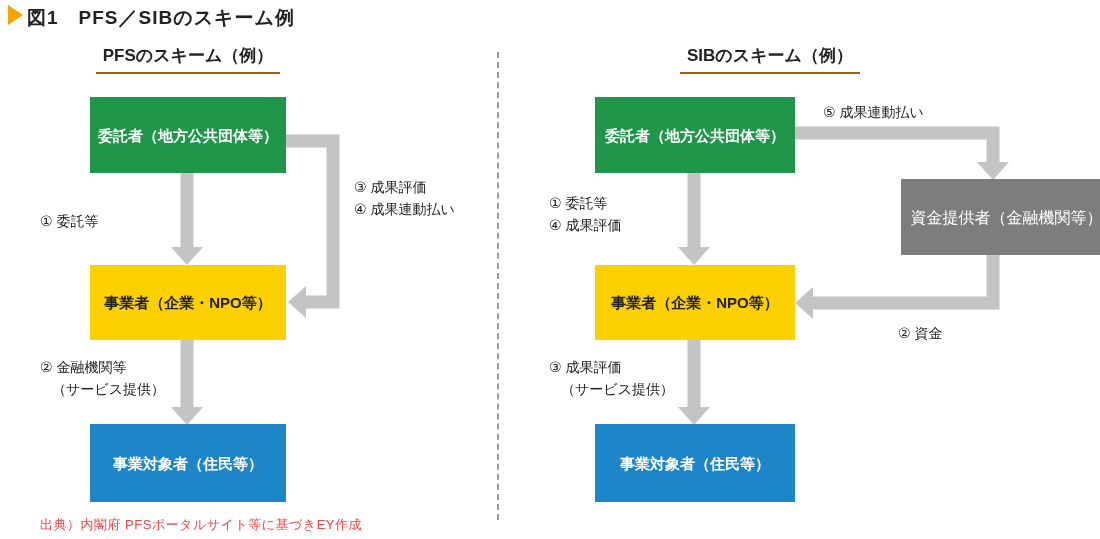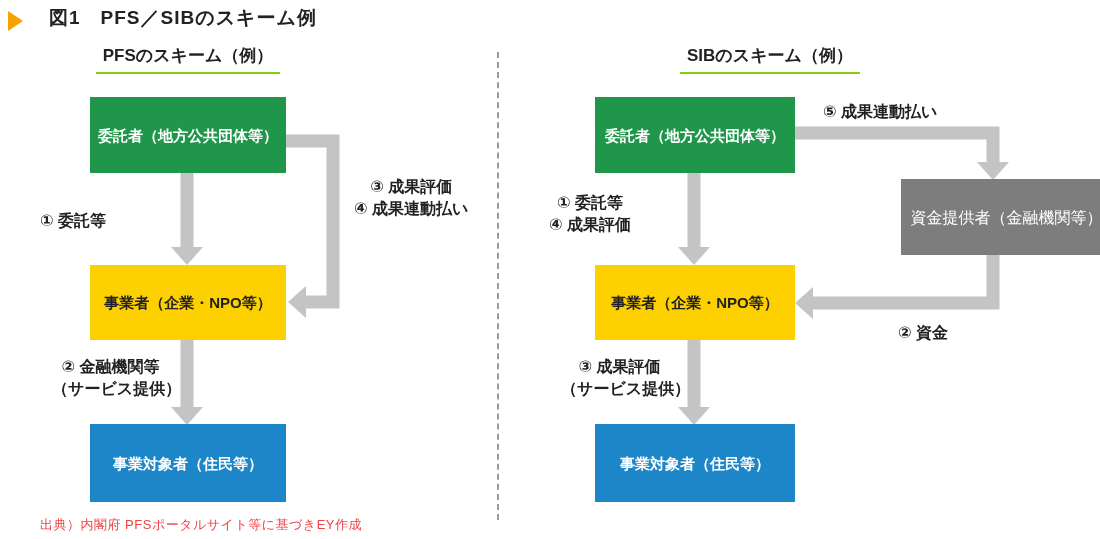--- a/index.html
+++ b/index.html
@@ -1,40 +1,40 @@
 <!DOCTYPE html>
 <html style="--green: #1f9649; --yellow: #fdd000; --blue: #1c86c8; --gray: #7d7d7d; --arrow: #c4c4c4; --marker: #f5a300;"><head>
 <meta charset="utf-8">
 <style>
   * { margin:0; padding:0; box-sizing:border-box; }
   html,body { background:#ffffff; }
   body { font-family:"Liberation Sans","DejaVu Sans",sans-serif; color:#222; }
   .page { position:relative; width:1100px; height:539px; background:#fff; overflow:hidden; }
 
-  .fig-title { position:absolute; left:8px; top:5px; display:flex; align-items:flex-end; gap:26px; }
+  .fig-title { position:absolute; left:8px; top:5px; display:flex; align-items:flex-start; gap:4px; }
   .marker { width:0; height:0; border-top:10px solid transparent; border-bottom:10px solid transparent; border-left:15px solid var(--marker,#f5a300); }
   .fig-title h1 { font-size:19px; font-weight:bold; color:#222; letter-spacing:1px; }
 
   .panel { position:absolute; top:0; height:539px; }
   .panel-pfs { left:0; width:497px; }
   .panel-sib { left:497px; width:603px; }
 
-  .panel-header { position:absolute; font-size:17px; font-weight:bold; color:#222; text-align:center; padding-bottom:5px; border-bottom:2px solid #84cc16; }
+  .panel-header { position:absolute; font-size:17px; font-weight:bold; color:#222; text-align:center; padding-bottom:5px; border-bottom:2px solid #a16207; }
 
   .arrows { position:absolute; left:0; top:0; z-index:1; pointer-events:none; }
   .shaft { fill:none; stroke:var(--arrow,#c4c4c4); stroke-width:13; stroke-linejoin:miter; }
   .head { fill:var(--arrow,#c4c4c4); }
 
   .box { position:absolute; z-index:2; display:flex; flex-direction:row; justify-content:center; align-items:center; font-size:15px; font-weight:bold; line-height:23px; text-align:center; }
   .box.green { background:var(--green,#1f9649); color:#fff; }
   .box.yellow { background:var(--yellow,#fdd000); color:#222; }
   .box.blue { background:var(--blue,#1c86c8); color:#ffffff; }
   .box.gray { background:var(--gray,#7d7d7d); color:#fff; font-weight:normal; font-size:16px; }
 
-  .label { position:absolute; z-index:2; display:flex; flex-direction:column; font-size:16px; font-weight:bold; color:#222; line-height:22px; white-space:nowrap;text-align:center; }
+  .label { position:absolute; z-index:2; display:flex; flex-direction:column; font-size:14px; font-weight:normal; color:#222; line-height:22px; white-space:nowrap; }
   .label .indent { padding-left:12px; }
 
   .divider { position:absolute; left:497px; top:52px; height:468px; width:0; border-left:2px dashed #9b9b9b; z-index:0; }
 
   .source { position:absolute; left:40px; top:516px; font-size:13px; color:#ef4444; letter-spacing:0.5px; }
 </style>
 </head>
 <body>
 
 <div class="page">

